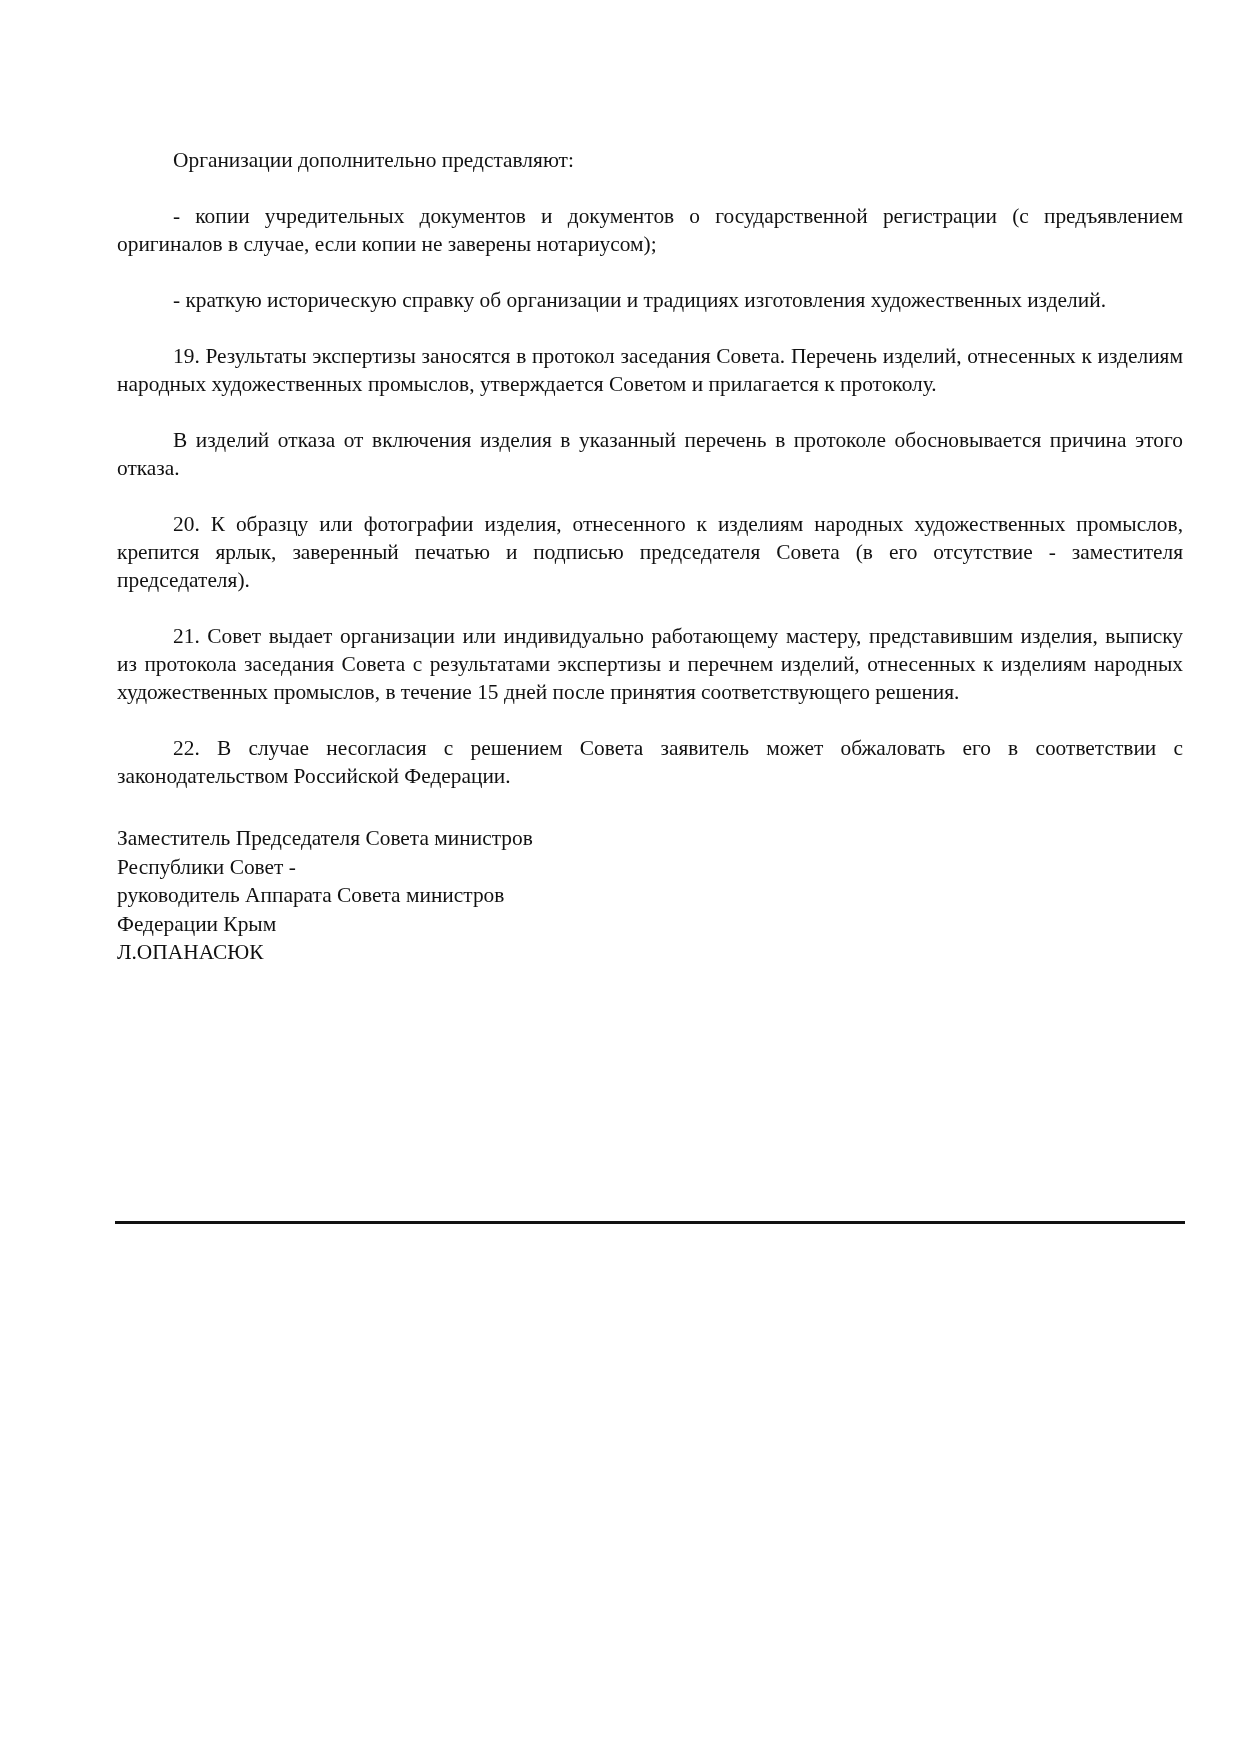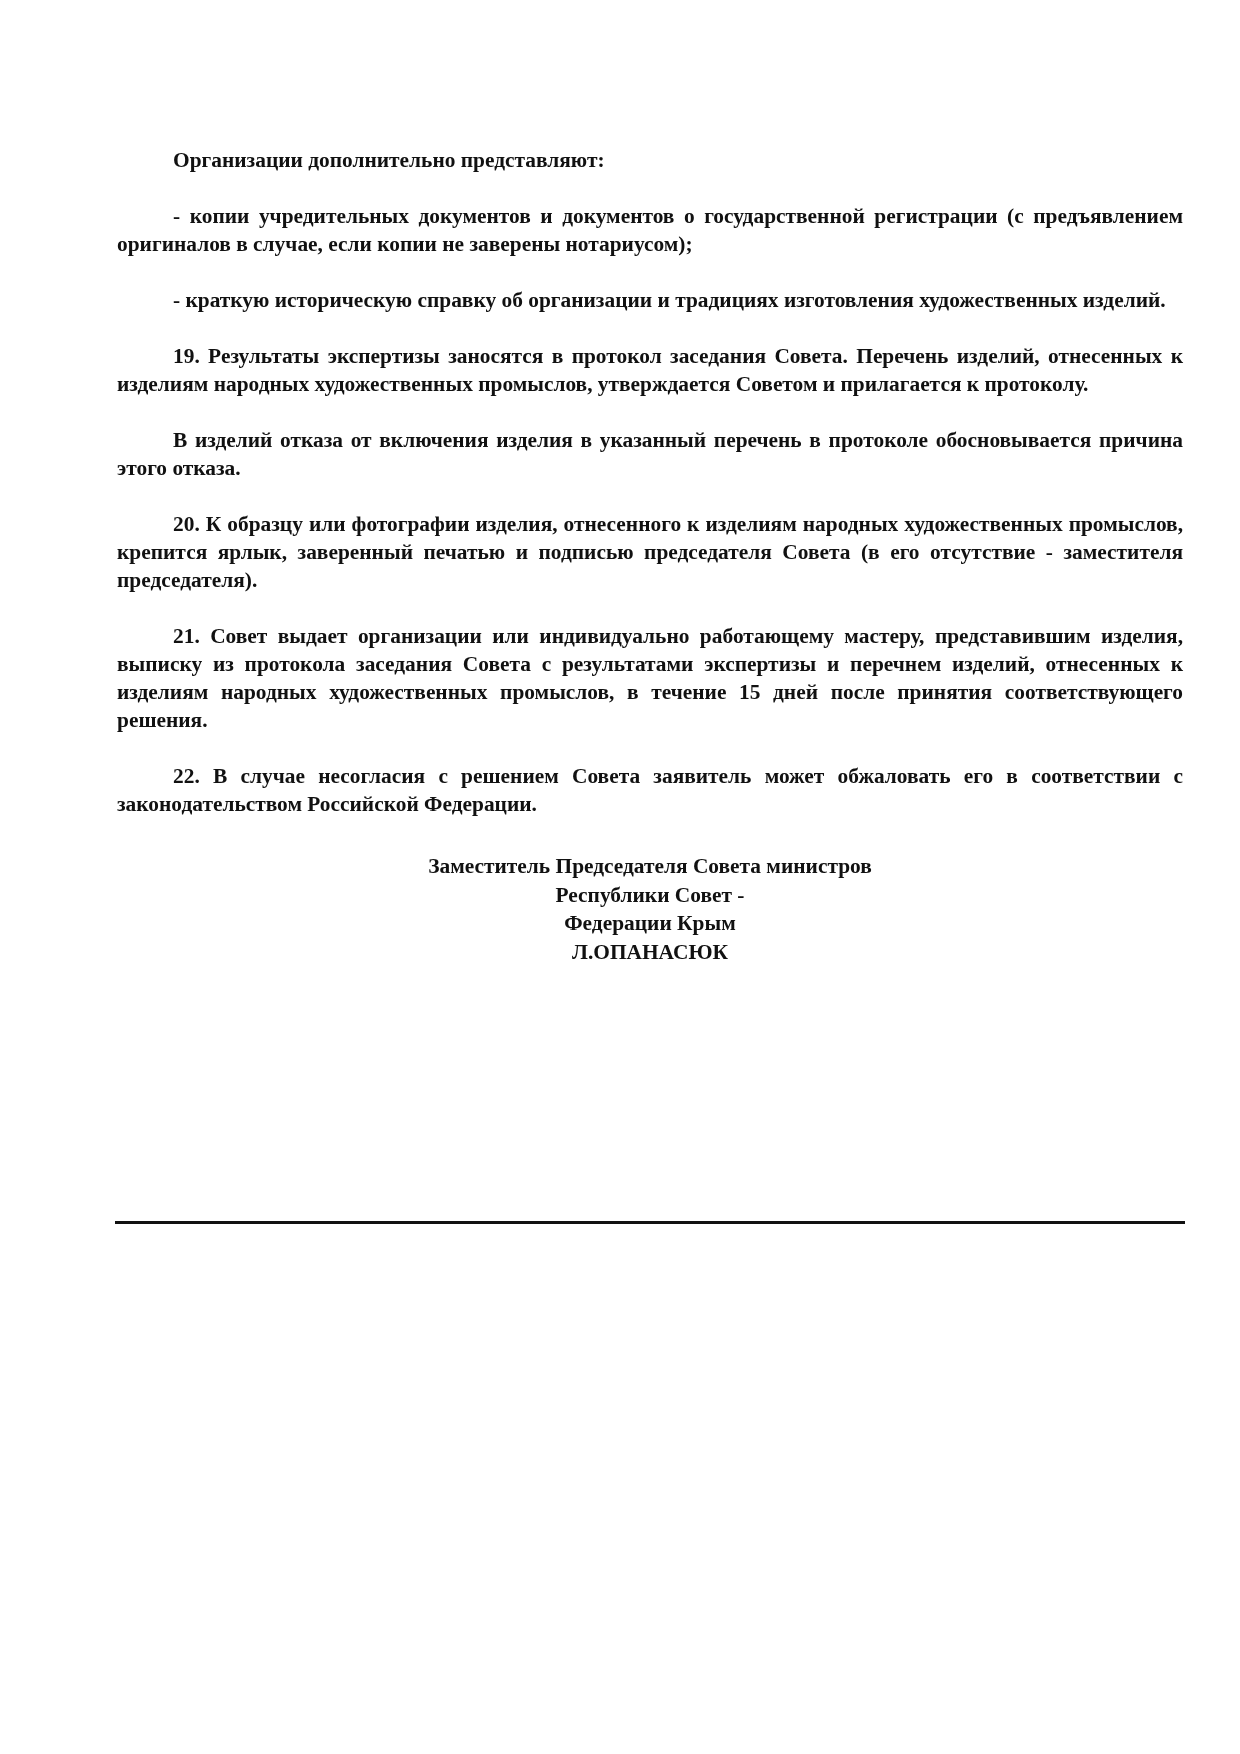--- a/index.html
+++ b/index.html
@@ -6,30 +6,29 @@
   body { width: 1240px; height: 1754px; position: relative; overflow: hidden; }
   .page {
     position: absolute;
     left: 117px;
     top: 146px;
     width: 1066px;
     font-family: "Liberation Serif", "DejaVu Serif", serif;
     font-size: 21.4px;
     line-height: 28px;
     color: #111111;
-    font-weight: bold;
   }
   .para {
     margin: 0 0 28px 0;
     text-align: justify;
     text-indent: 56px;
   }
   .signature {
     margin-top: 34px;
-    text-align: center;
+    text-align: left;
     line-height: 28.5px;
   }
   .signature div { white-space: nowrap; }
   .rule {
     position: absolute;
     left: 115px;
     top: 1221px;
     width: 1070px;
     height: 3px;
     background: #111111;
@@ -44,18 +43,19 @@
   <p class="para">- краткую историческую справку об организации и традициях изготовления художественных изделий.</p>
   <p class="para">19. Результаты экспертизы заносятся в протокол заседания Совета. Перечень изделий, отнесенных к изделиям народных художественных промыслов, утверждается Советом и прилагается к протоколу.</p>
   <p class="para">В изделий отказа от включения изделия в указанный перечень в протоколе обосновывается причина этого отказа.</p>
   <p class="para">20. К образцу или фотографии изделия, отнесенного к изделиям народных художественных промыслов, крепится ярлык, заверенный печатью и подписью председателя Совета (в его отсутствие - заместителя председателя).</p>
   <p class="para">21. Совет выдает организации или индивидуально работающему мастеру, представившим изделия, выписку из протокола заседания Совета с результатами экспертизы и перечнем изделий, отнесенных к изделиям народных художественных промыслов, в течение 15 дней после принятия соответствующего решения.</p>
   <p class="para">22. В случае несогласия с решением Совета заявитель может обжаловать его в соответствии с законодательством Российской Федерации.</p>
 
   <div class="signature">
     <div>Заместитель Председателя Совета министров</div>
     <div>Республики Совет -</div>
+    <div>руководитель Аппарата Совета министров</div>
     <div>Федерации Крым</div>
     <div>Л.ОПАНАСЮК</div>
   </div>
 </div>
 
 <div class="rule"></div>
 
 </body></html>

